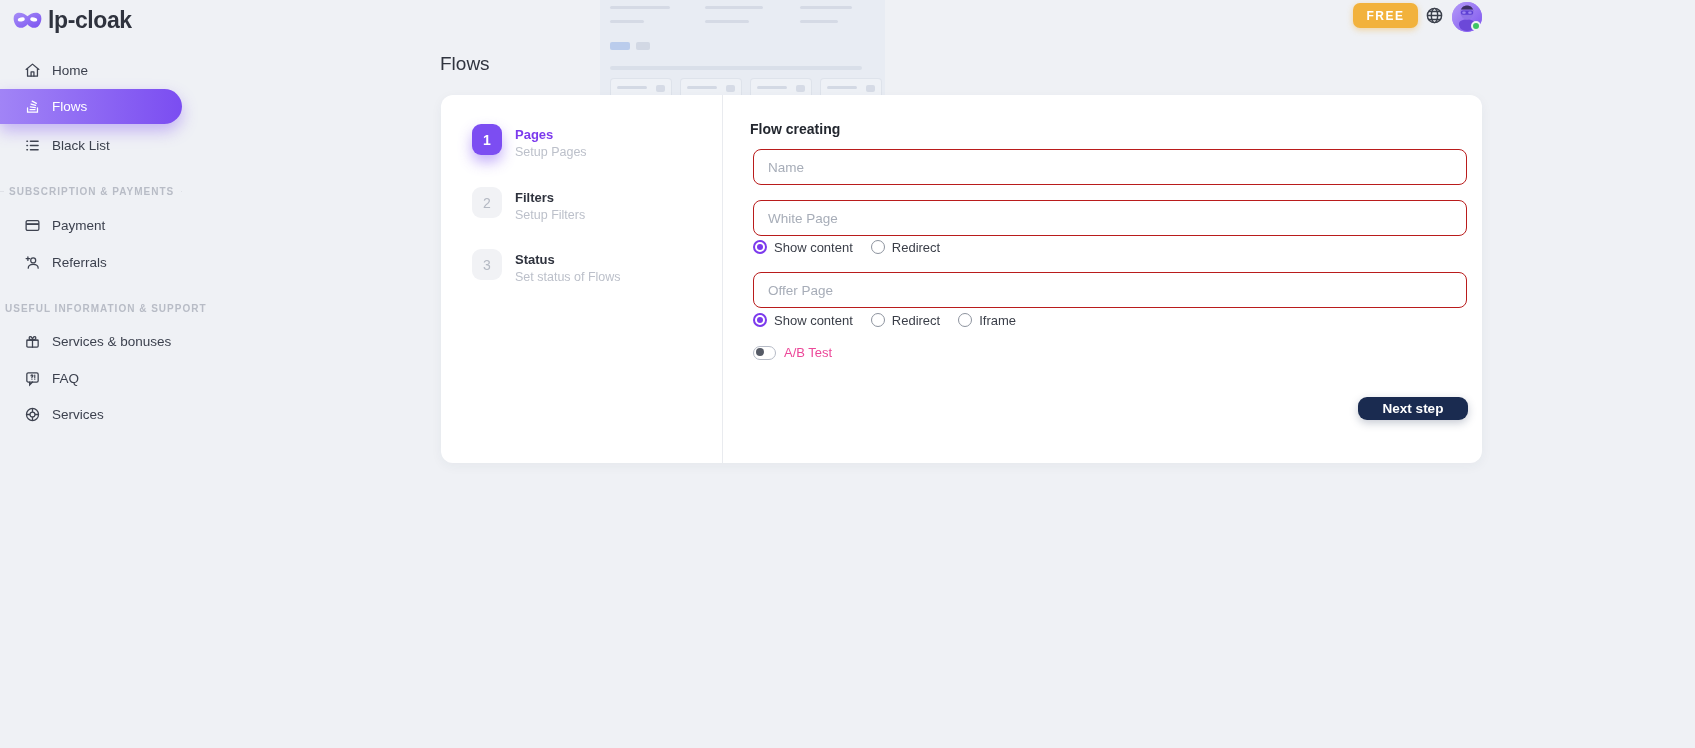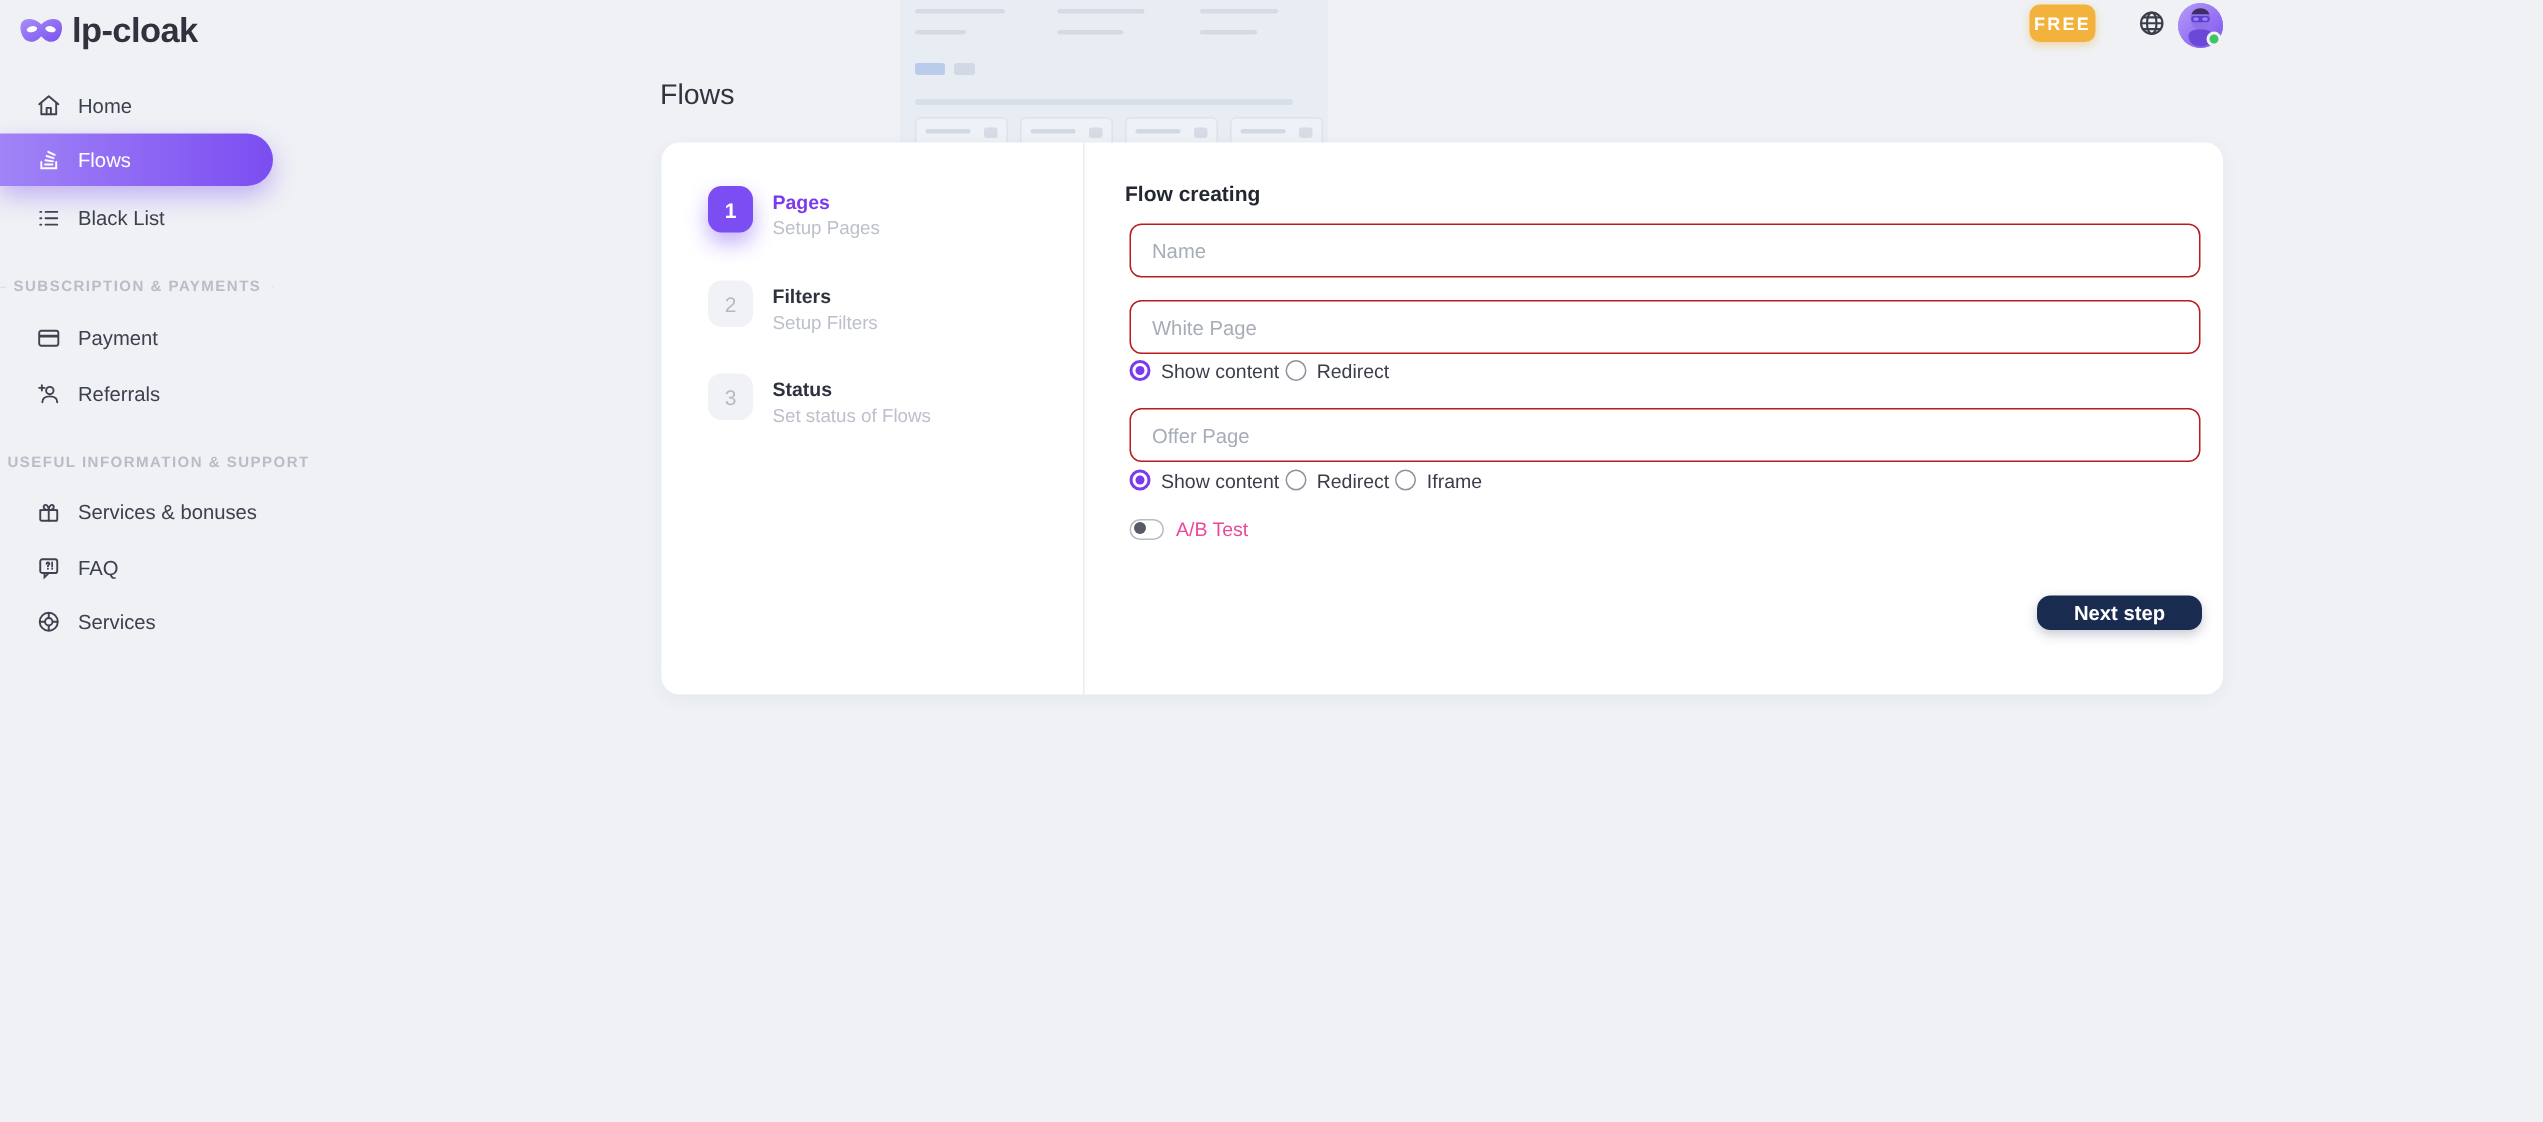--- a/index.html
+++ b/index.html
@@ -20,21 +20,21 @@
       background:linear-gradient(90deg,#a184f6,#7b4df1);
       box-shadow:0 7px 16px rgba(124,77,241,0.38); color:#ffffff; }
   .nav-row.active svg { stroke:#ffffff; }
 
   .section-hdr { position:absolute; left:0; width:182px; height:12px; display:flex; align-items:center;
       font-size:10px; font-weight:600; letter-spacing:1px; color:#b8bcc6; white-space:nowrap; }
   .section-hdr::before { content:''; width:4px; height:1px; background:#dfe1e7; margin-right:5px; }
   .section-hdr::after { content:''; flex:1; height:1px; background:#dfe1e7; margin-left:7px; }
 
   
-  .plan-badge { position:absolute; left:1353px; top:3px; width:44px; height:25px; border-radius:7px;
+  .plan-badge { position:absolute; left:1353px; top:3px; width:65px; height:25px; border-radius:7px;
       background:#f2b23c; color:#fff; font-size:12px; font-weight:700; letter-spacing:1.5px;
       display:flex; align-items:center; justify-content:center; cursor:pointer;
       box-shadow:0 2px 6px rgba(242,178,60,0.45); }
   .globe-btn { position:absolute; left:1425px; top:6px; width:19px; height:19px; cursor:pointer; }
   .avatar { position:absolute; left:1452px; top:2px; width:30px; height:30px; border-radius:50%;
       overflow:hidden; cursor:pointer; background:linear-gradient(135deg,#b99df8,#8a63f0); }
   .status-dot { position:absolute; left:1471px; top:21px; width:10px; height:10px; border-radius:50%;
       background:#3ec564; border:2px solid #eff1f5; }
 
   
@@ -66,21 +66,21 @@
   .step-title { font-size:13px; font-weight:700; color:#2e323d; margin-top:3px; }
   .step.active .step-title { color:#7c3aed; }
   .step-sub { font-size:12.5px; color:#bcc0ca; margin-top:3px; }
 
   .form-title { position:absolute; left:309px; top:26px; font-size:14px; font-weight:700; color:#23272f; }
   .tx-input { position:absolute; left:312px; width:714px; height:36px; border:1px solid #b91c1c;
       border-radius:8px; padding:0 14px; font-size:13.5px; color:#363b46; background:#fff; outline:none;
       font-family:"Liberation Sans", sans-serif; }
   .tx-input::placeholder { color:#a7adb8; }
 
-  .radio-row { position:absolute; left:312px; display:flex; align-items:center; gap:4px; height:16px; }
+  .radio-row { position:absolute; left:312px; display:flex; align-items:center; gap:18px; height:16px; }
   .radio-item { display:flex; align-items:center; gap:7px; cursor:pointer; }
   .radio-circle { width:14px; height:14px; border-radius:50%; border:1.5px solid #8d939e; position:relative; background:#fff; }
   .radio-circle.on { border:2px solid #7c3aed; }
   .radio-circle.on::after { content:''; position:absolute; inset:2px; border-radius:50%; background:#7c3aed; }
   .radio-label { font-size:13px; color:#3a3e48; }
 
   .toggle-row { position:absolute; left:312px; top:250px; display:flex; align-items:center; gap:8px; }
   .toggle { width:23px; height:14px; border-radius:8px; border:1.5px solid #b6bbc6; background:#fff;
       position:relative; cursor:pointer; }
   .toggle::after { content:''; position:absolute; left:1.5px; top:1.5px; width:8px; height:8px;

